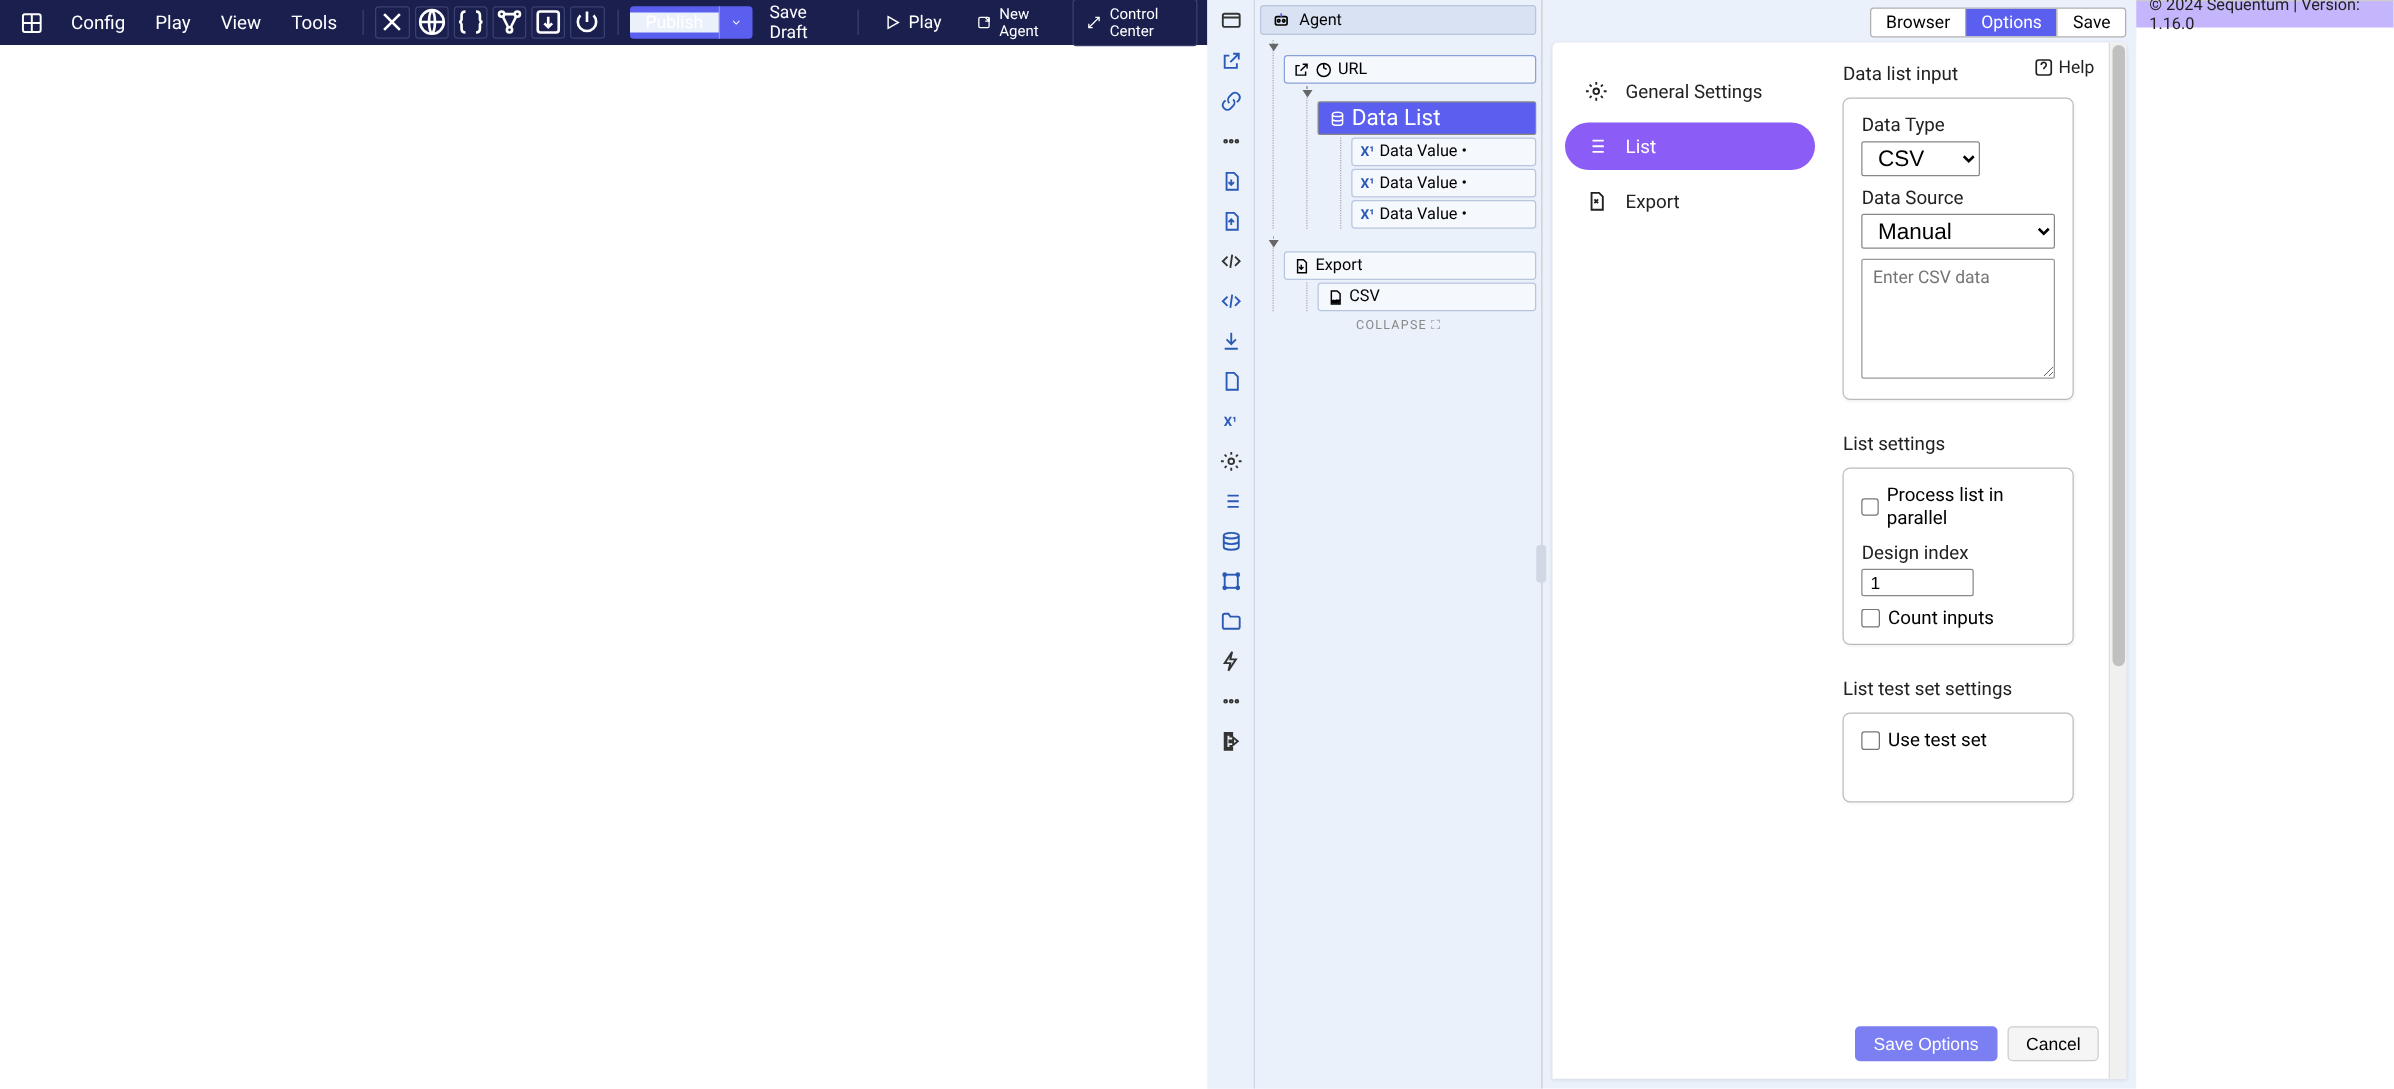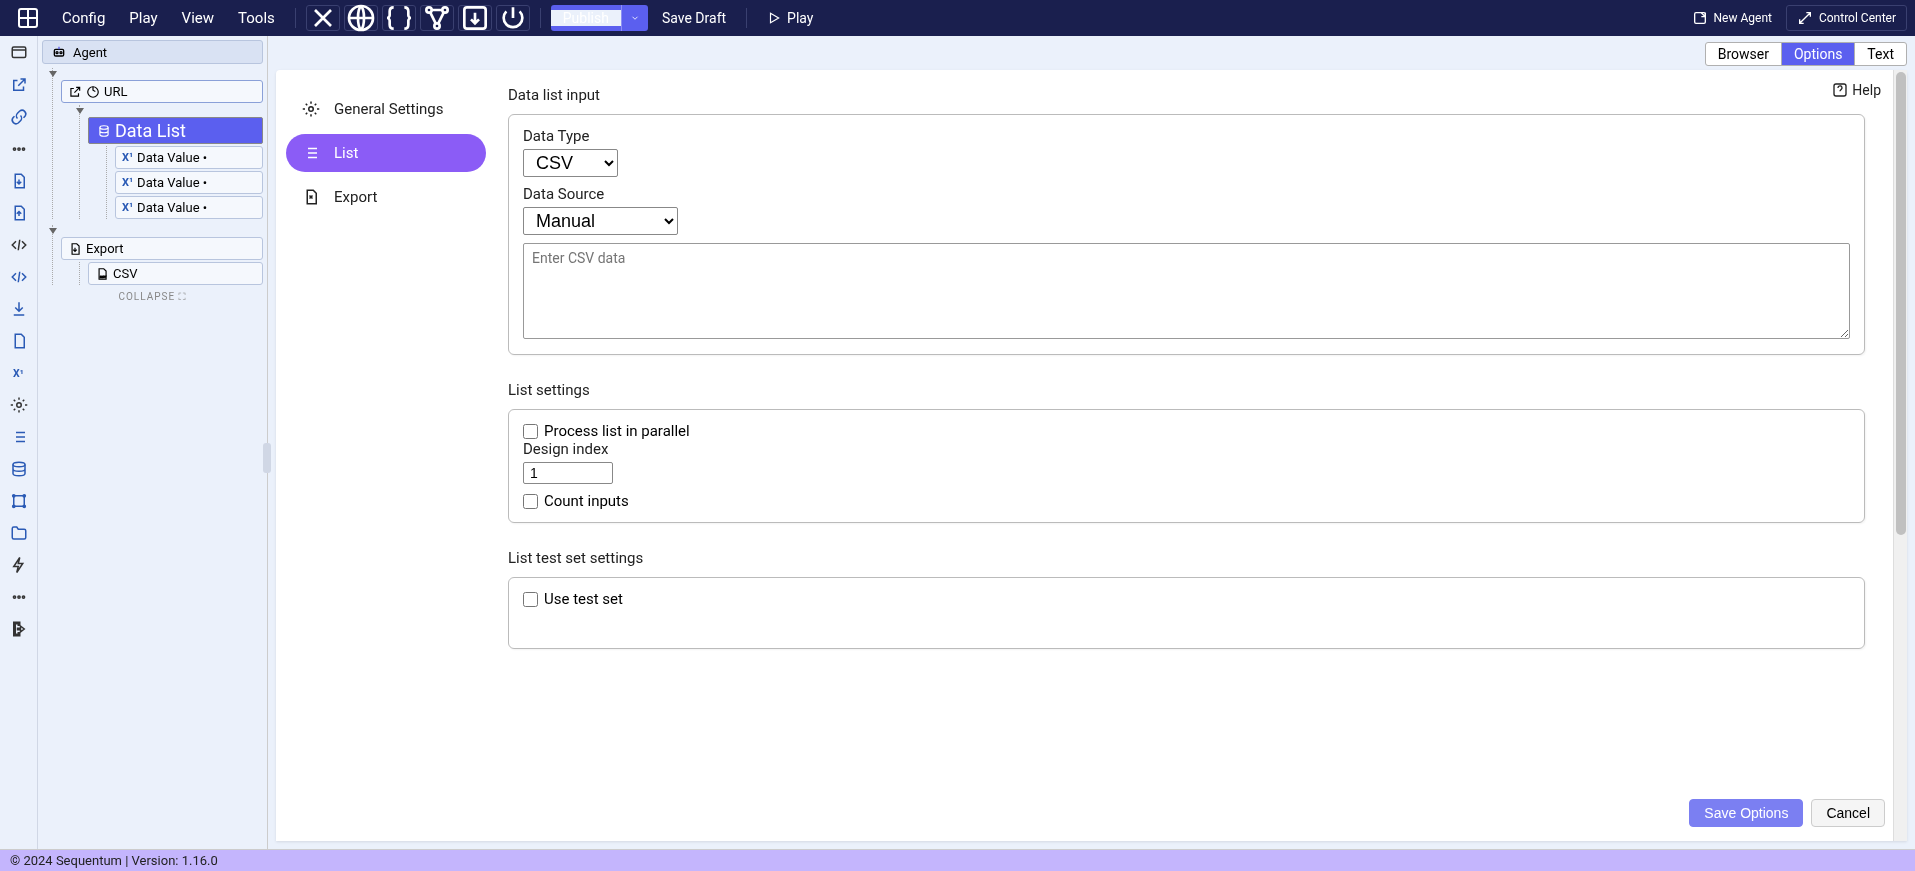--- a/index.html
+++ b/index.html
@@ -1,17 +1,17 @@
 <!DOCTYPE html>
 <html><head>
 <meta charset="utf-8">
 <style>
 * { box-sizing: border-box; margin: 0; padding: 0; }
 body { font-family: -apple-system, BlinkMacSystemFont, "Segoe UI", Roboto, Arial, sans-serif; font-size: 14px; background: #fff; overflow: hidden; }
-.app { display: flex; flex-direction: column; height: 871px; width: 1915px; }
+.app { display: flex; height: 871px; width: 1915px; }
 
 
 .menubar { background: #1a1f4e; color: #fff; display: flex; align-items: center; height: 36px; padding: 0 8px; gap: 4px; }
 .menubar .logo { width: 24px; height: 24px; display: flex; align-items: center; justify-content: center; margin: 0 8px; }
 .menubar .menu-item { padding: 4px 10px; cursor: pointer; font-size: 15px; }
 .menubar .sep { width: 1px; height: 20px; background: #3a4070; margin: 0 6px; }
 .menubar .icon-btn { width: 34px; height: 26px; display: flex; align-items: center; justify-content: center; border: 1px solid #3a4070; border-radius: 3px; cursor: pointer; background: #1a1f4e; }
 .menubar .publish-btn { display: flex; align-items: center; background: #5b5fef; border-radius: 3px; height: 26px; cursor: pointer; }
 .menubar .publish-btn .main { padding: 0 12px; font-size: 14px; }
 .menubar .publish-btn .dd { border-left: 1px solid rgba(255,255,255,0.3); padding: 0 8px; height: 100%; display: flex; align-items: center; }
@@ -369,21 +369,21 @@
         </div>
       </div>
       <div class="splitter-handle"></div>
     </div>
 
     <div class="content">
       <div class="content-top">
         <div class="seg">
           <div class="segbtn">Browser</div>
           <div class="segbtn active">Options</div>
-          <div class="segbtn">Text</div>
+          <div class="segbtn">Save</div>
         </div>
       </div>
 
       <div class="white-card">
 
         <div class="setnav">
           <div class="snitem">
             <svg viewBox="0 0 24 24">
                 <circle cx="12" cy="12" r="3"></circle>
                 <path d="M12 2v3M12 19v3M4 12H1M23 12h-3M5 5l2 2M17 17l2 2M5 19l2-2M17 7l2-2"></path>
@@ -425,21 +425,21 @@
             </select>
             <textarea class="txtarea" placeholder="Enter CSV data" style=""></textarea>
           </div>
 
           <div class="section-title">List settings</div>
           <div class="fieldbox">
             <label class="cbrow" style="margin-top:0">
               <input type="checkbox" style="">
               <span>Process list in parallel</span>
             </label>
-            <div class="flabel" style="">Design index</div>
+            <div class="flabel" style="margin-top:10px">Design index</div>
             <input class="numinp" type="text" value="1" style="">
             <label class="cbrow">
               <input type="checkbox" style="">
               <span>Count inputs</span>
             </label>
           </div>
 
           <div class="section-title">List test set settings</div>
           <div class="fieldbox" style="padding-bottom:40px">
             <label class="cbrow" style="margin-top:0">

